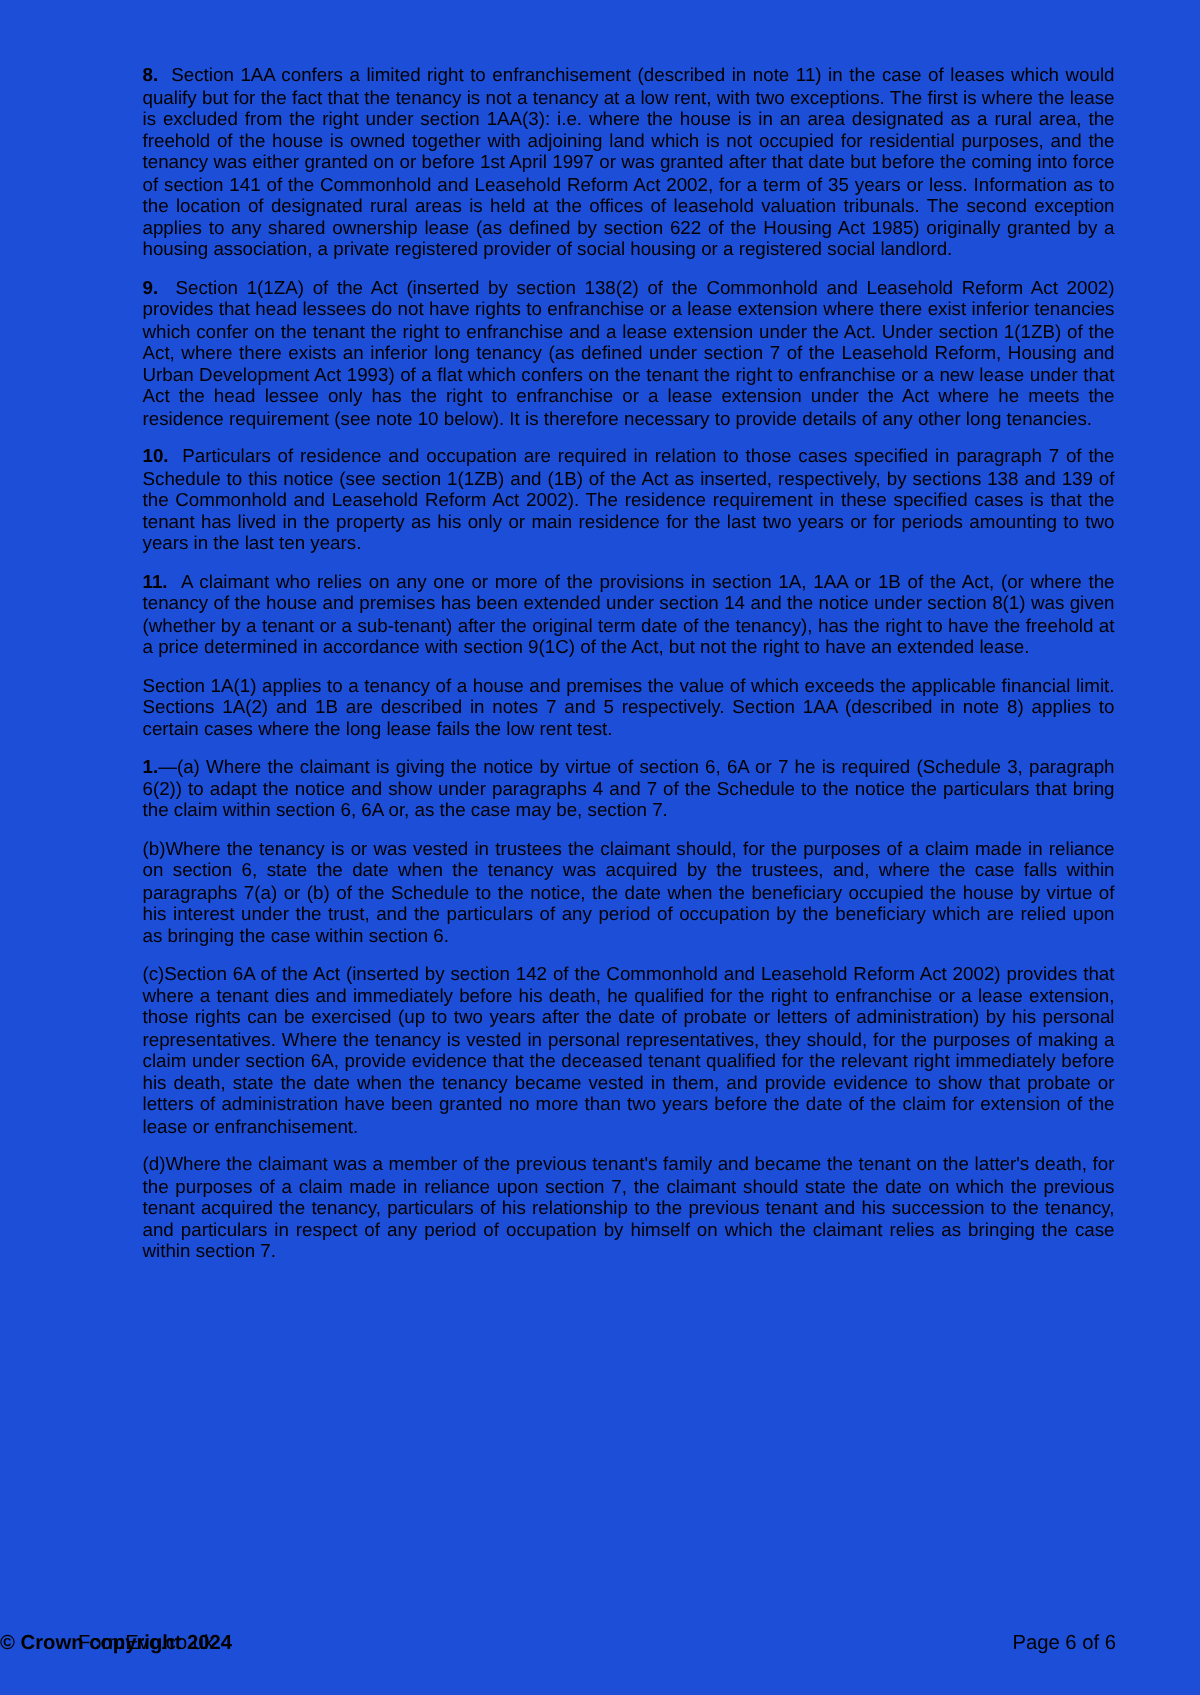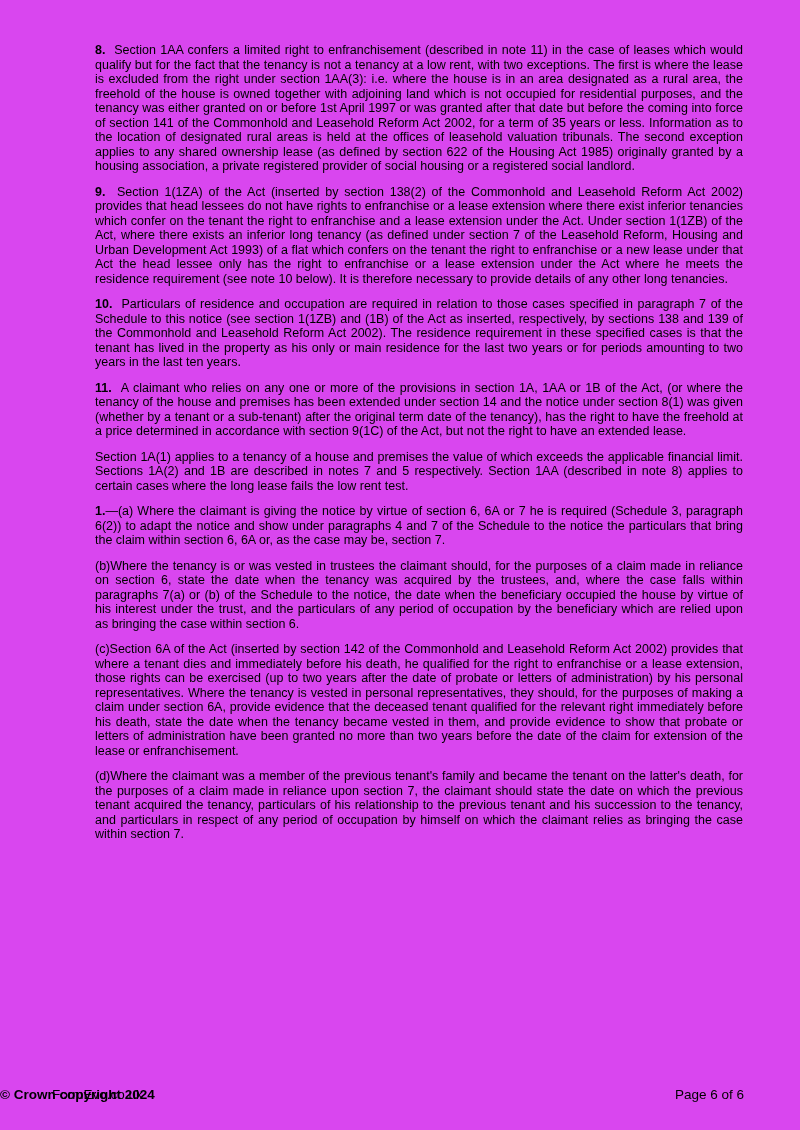--- a/index.html
+++ b/index.html
@@ -4,21 +4,21 @@
 <style>
   html, body {
     margin: 0;
     padding: 0;
     background: #ffffff;
   }
   .page {
     position: relative;
     width: 800px;
     height: 1130px;
-    background: #d946ef;
+    background: #1d4ed8;
     font-family: "Liberation Sans", sans-serif;
     color: #000000;
     overflow: hidden;
   }
   .content {
     position: absolute;
     left: 95px;
     top: 43px;
     width: 648px;
   }

